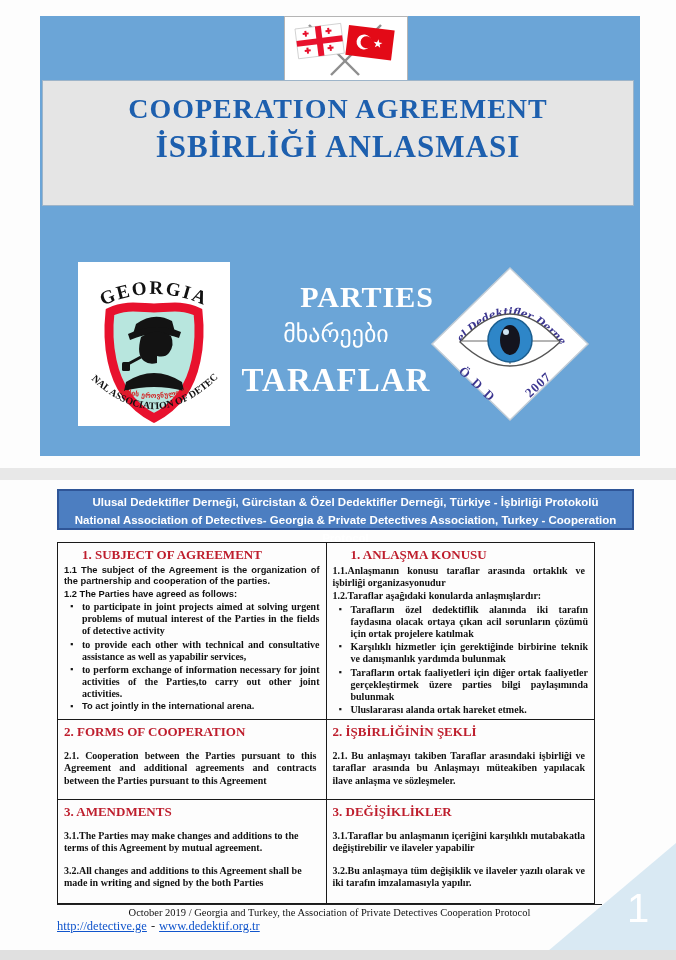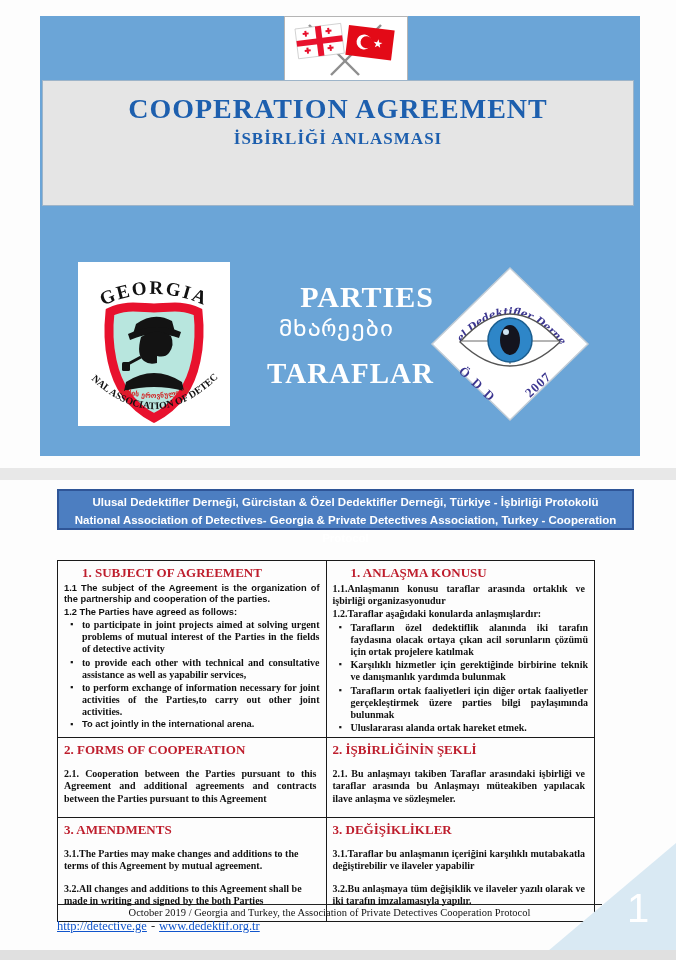--- a/index.html
+++ b/index.html
@@ -9,39 +9,39 @@
 
   
   #cover-blue{left:40px;top:16px;width:600px;height:440px;background:#6BA5D7;}
   #flag-box{left:284px;top:16px;width:122px;height:64px;background:#fff;border:1px solid #b5b5b5;}
   #title-box{left:42px;top:80px;width:590px;height:124px;background:#e5e5e5;border:1px solid #9db4c9;
              text-align:center;}
   .title-en{margin-top:12px;font-size:28px;font-weight:bold;color:#1D5FAE;letter-spacing:1px;
             font-family:"Liberation Serif",serif;}
   .title-ka{margin-top:6px;font-size:23px;font-weight:bold;color:#2C6CB5;
             font-family:"DejaVu Sans",sans-serif;}
-  .title-tr{margin-top:4px;font-size:17px;font-weight:bold;color:#1D5FAE;letter-spacing:1px;
+  .title-tr{margin-top:4px;font-size:31px;font-weight:bold;color:#1D5FAE;letter-spacing:1px;
             font-family:"Liberation Serif",serif;}
   #georgia-logo{left:78px;top:262px;width:152px;height:164px;background:#fff;}
   #odd-logo{left:430px;top:266px;width:160px;height:156px;}
   #parties-block{left:238px;top:280px;width:196px;text-align:center;color:#fff;}
   .parties-en{font-size:30px;font-weight:bold;font-family:"Liberation Serif",serif;letter-spacing:1px;text-align:right;}
-  .parties-ka{margin-top:0;font-size:24px;font-family:Liberation Mono, monospace;}
-  .parties-tr{margin-top:14px;font-size:29px;font-weight:bold;font-family:"Liberation Serif",serif;letter-spacing:1px;text-align:right;}
+  .parties-ka{margin-top:6px;font-size:24px;font-family:Liberation Serif, serif;}
+  .parties-tr{margin-top:14px;font-size:33px;font-weight:bold;font-family:"Liberation Serif",serif;letter-spacing:1px;}
 
   #separator-band{left:0;top:468px;width:676px;height:12px;background:#e8e8e8;}
 
   
   #banner{left:57px;top:489px;width:577px;height:41px;background:#4C7EC1;border:2px solid #2F5597;
           box-sizing:border-box;color:#fff;text-align:center;
           font-family:"Liberation Sans",sans-serif;font-weight:600;font-size:11.5px;line-height:18px;
           padding-top:2px;}
 
   
-  #agreement-table{left:57px;top:560px;width:538px;border-collapse:collapse;table-layout:fixed;}
+  #agreement-table{left:57px;top:542px;width:538px;border-collapse:collapse;table-layout:fixed;}
   #agreement-table td{border:1.6px solid #1a1a1a;vertical-align:top;padding:3px 6px 2px 6px;
                       width:50%;overflow:hidden;box-sizing:border-box;}
   tr.row1 td{height:157px;}
   tr.row2 td{height:80px;}
   tr.row3 td{height:104px;}
   .sec-title{color:#BE1E2D;font-weight:bold;font-size:13px;font-family:"Liberation Serif",serif;
              margin:1px 0 2px 0;}
   .indent1{padding-left:18px;}
   .body-sans{font-family:"Liberation Sans",sans-serif;font-weight:bold;font-size:9.3px;line-height:1.22;
              color:#111;margin:0 0 1px 0;text-align:justify;}

